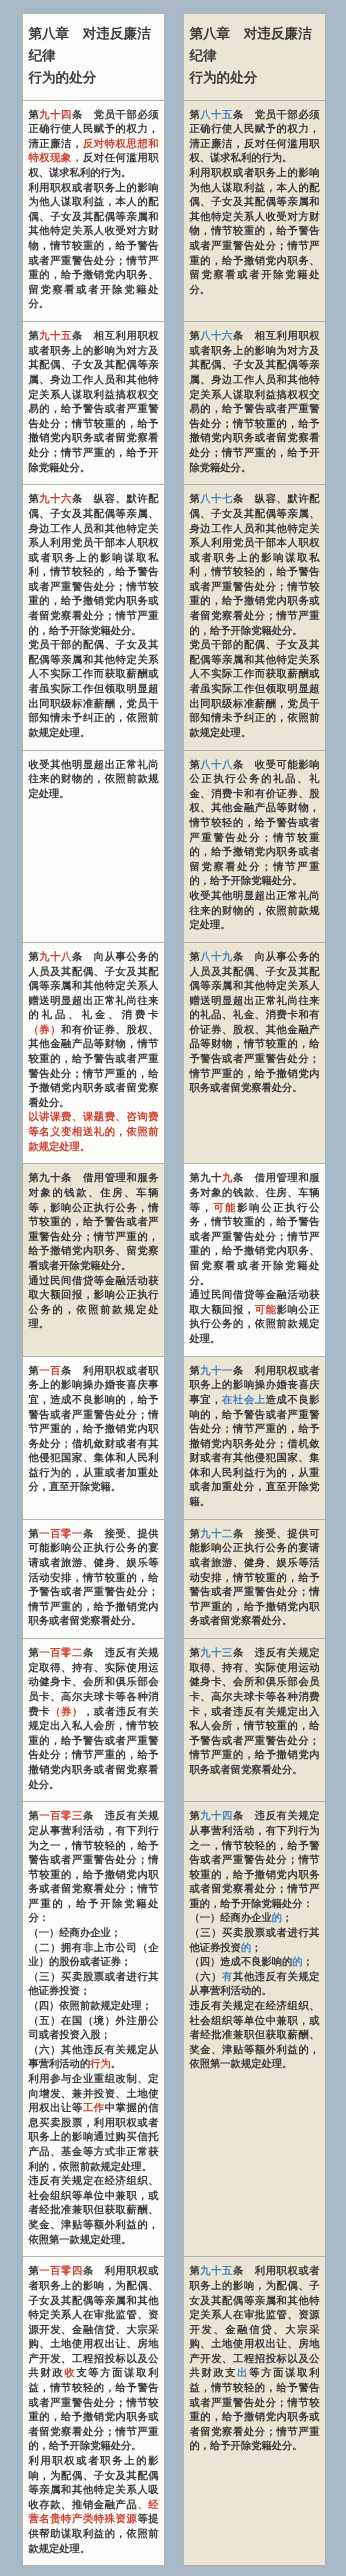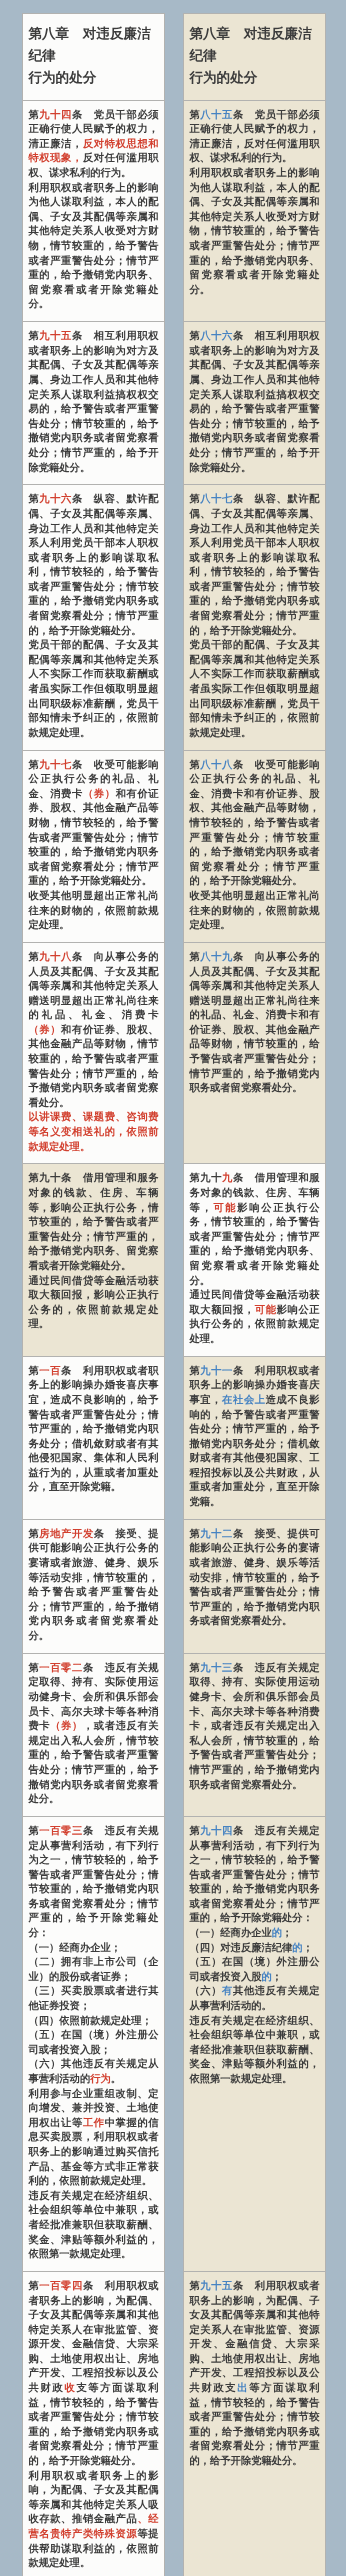--- a/index.html
+++ b/index.html
@@ -53,21 +53,20 @@
     </div>
     <div class="cell left">
       <p><span>第</span><span class="seg-add">九十六</span><span>条　纵容、默许配偶、子女及其配偶等亲属、身边工作人员和其他特定关系人利用党员干部本人职权或者职务上的影响谋取私利，情节较轻的，给予警告或者严重警告处分；情节较重的，给予撤销党内职务或者留党察看处分；情节严重的，给予开除党籍处分。</span></p>
       <p><span>党员干部的配偶、子女及其配偶等亲属和其他特定关系人不实际工作而获取薪酬或者虽实际工作但领取明显超出同职级标准薪酬，党员干部知情未予纠正的，依照前款规定处理。</span></p>
     </div>
     <div class="cell right">
       <p><span>第</span><span class="seg-del">八十七</span><span>条　纵容、默许配偶、子女及其配偶等亲属、身边工作人员和其他特定关系人利用党员干部本人职权或者职务上的影响谋取私利，情节较轻的，给予警告或者严重警告处分；情节较重的，给予撤销党内职务或者留党察看处分；情节严重的，给予开除党籍处分。</span></p>
       <p><span>党员干部的配偶、子女及其配偶等亲属和其他特定关系人不实际工作而获取薪酬或者虽实际工作但领取明显超出同职级标准薪酬，党员干部知情未予纠正的，依照前款规定处理。</span></p>
     </div>
     <div class="cell left">
-      <p><span>第</span><span class="seg-add">九十七</span><span>条　收受可能影响公正执行公务的礼品、礼金、消费卡</span><span class="seg-add">（券）</span><span>和有价证券、股权、其他金融产品等财物，情节较轻的，给予警告或者严重警告处分；情节较重的，给予撤销党内职务或者留党察看处分；情节严重的，给予开除党籍处分。</span></p>
       <p><span>收受其他明显超出正常礼尚往来的财物的，依照前款规定处理。</span></p>
     </div>
     <div class="cell right">
       <p><span>第</span><span class="seg-del">八十八</span><span>条　收受可能影响公正执行公务的礼品、礼金、消费卡和有价证券、股权、其他金融产品等财物，情节较轻的，给予警告或者严重警告处分；情节较重的，给予撤销党内职务或者留党察看处分；情节严重的，给予开除党籍处分。</span></p>
       <p><span>收受其他明显超出正常礼尚往来的财物的，依照前款规定处理。</span></p>
     </div>
     <div class="cell left">
       <p><span>第</span><span class="seg-add">九十八</span><span>条　向从事公务的人员及其配偶、子女及其配偶等亲属和其他特定关系人赠送明显超出正常礼尚往来的礼品、礼金、消费卡</span><span class="seg-add">（券）</span><span>和有价证券、股权、其他金融产品等财物，情节较重的，给予警告或者严重警告处分；情节严重的，给予撤销党内职务或者留党察看处分。</span></p>
       <p><span class="seg-add">以讲课费、课题费、咨询费等名义变相送礼的，依照前款规定处理。</span></p>
     </div>
@@ -79,24 +78,24 @@
       <p><span>通过民间借贷等金融活动获取大额回报，影响公正执行公务的，依照前款规定处理。</span></p>
     </div>
     <div class="cell left">
       <p><span>第九十</span><span class="seg-add">九</span><span>条　借用管理和服务对象的钱款、住房、车辆等，</span><span class="seg-add">可能</span><span>影响公正执行公务，情节较重的，给予警告或者严重警告处分；情节严重的，给予撤销党内职务、留党察看或者开除党籍处分。</span></p>
       <p><span>通过民间借贷等金融活动获取大额回报，</span><span class="seg-add">可能</span><span>影响公正执行公务的，依照前款规定处理。</span></p>
     </div>
     <div class="cell left">
       <p><span>第</span><span class="seg-add">一百</span><span>条　利用职权或者职务上的影响操办婚丧喜庆事宜，造成不良影响的，给予警告或者严重警告处分；情节严重的，给予撤销党内职务处分；借机敛财或者有其他侵犯国家、集体和人民利益行为的，从重或者加重处分，直至开除党籍。</span></p>
     </div>
     <div class="cell right">
-      <p><span>第</span><span class="seg-del">九十一</span><span>条　利用职权或者职务上的影响操办婚丧喜庆事宜，</span><span class="seg-del">在社会上</span><span>造成不良影响的，给予警告或者严重警告处分；情节严重的，给予撤销党内职务处分；借机敛财或者有其他侵犯国家、工程招投标以及公共财政，从重或者加重处分，直至开除党籍。</span></p>
+      <p><span>第</span><span class="seg-del">九十一</span><span>条　利用职权或者职务上的影响操办婚丧喜庆事宜，</span><span class="seg-del">在社会上</span><span>造成不良影响的，给予警告或者严重警告处分；情节严重的，给予撤销党内职务处分；借机敛财或者有其他侵犯国家、集体和人民利益行为的，从重或者加重处分，直至开除党籍。</span></p>
     </div>
     <div class="cell left">
-      <p><span>第</span><span class="seg-add">房地产开发</span><span>条　接受、提供可能影响公正执行公务的宴请或者旅游、健身、娱乐等活动安排，情节较重的，给予警告或者严重警告处分；情节严重的，给予撤销党内职务或者留党察看处分。</span></p>
+      <p><span>第</span><span class="seg-add">一百零一</span><span>条　接受、提供可能影响公正执行公务的宴请或者旅游、健身、娱乐等活动安排，情节较重的，给予警告或者严重警告处分；情节严重的，给予撤销党内职务或者留党察看处分。</span></p>
     </div>
     <div class="cell right">
       <p><span>第</span><span class="seg-del">九十二</span><span>条　接受、提供可能影响公正执行公务的宴请或者旅游、健身、娱乐等活动安排，情节较重的，给予警告或者严重警告处分；情节严重的，给予撤销党内职务或者留党察看处分。</span></p>
     </div>
     <div class="cell left">
       <p><span>第</span><span class="seg-add">一百零二</span><span>条　违反有关规定取得、持有、实际使用运动健身卡、会所和俱乐部会员卡、高尔夫球卡等各种消费卡</span><span class="seg-add">（券）</span><span>，或者违反有关规定出入私人会所，情节较重的，给予警告或者严重警告处分；情节严重的，给予撤销党内职务或者留党察看处分。</span></p>
     </div>
     <div class="cell right">
       <p><span>第</span><span class="seg-del">九十三</span><span>条　违反有关规定取得、持有、实际使用运动健身卡、会所和俱乐部会员卡、高尔夫球卡等各种消费卡，或者违反有关规定出入私人会所，情节较重的，给予警告或者严重警告处分；情节严重的，给予撤销党内职务或者留党察看处分。</span></p>
     </div>
@@ -107,22 +106,22 @@
       <p><span>（三）买卖股票或者进行其他证券投资；</span></p>
       <p><span>（四）依照前款规定处理；</span></p>
       <p><span>（五）在国（境）外注册公司或者投资入股；</span></p>
       <p><span>（六）其他违反有关规定从事营利活动的</span><span class="seg-add">行为</span><span>。</span></p>
       <p><span>利用参与企业重组改制、定向增发、兼并投资、土地使用权出让等</span><span class="seg-add">工作</span><span>中掌握的信息买卖股票，利用职权或者职务上的影响通过购买信托产品、基金等方式非正常获利的，依照前款规定处理。</span></p>
       <p><span>违反有关规定在经济组织、社会组织等单位中兼职，或者经批准兼职但获取薪酬、奖金、津贴等额外利益的，依照第一款规定处理。</span></p>
     </div>
     <div class="cell right">
       <p><span>第</span><span class="seg-del">九十四</span><span>条　违反有关规定从事营利活动，有下列行为之一，情节较轻的，给予警告或者严重警告处分；情节较重的，给予撤销党内职务或者留党察看处分；情节严重的，给予开除党籍处分：</span></p>
       <p><span>（一）经商办企业</span><span class="seg-del">的</span><span>；</span></p>
-      <p><span>（四）对违反廉洁纪律</span><span class="seg-del">的</span><span>；</span></p>
-      <p><span>（五）在国（境）外注册公司或者投资入股</span><span class="seg-del">的</span><span>；</span></p>
+      <p><span>（三）买卖股票或者进行其他证券投资</span><span class="seg-del">的</span><span>；</span></p>
+      <p><span>（四）造成不良影响的</span><span class="seg-del">的</span><span>；</span></p>
       <p><span>（六）</span><span class="seg-del">有</span><span>其他违反有关规定从事营利活动的。</span></p>
       <p><span>违反有关规定在经济组织、社会组织等单位中兼职，或者经批准兼职但获取薪酬、奖金、津贴等额外利益的，依照第一款规定处理。</span></p>
     </div>
     <div class="cell left">
       <p><span>第</span><span class="seg-add">一百零四</span><span>条　利用职权或者职务上的影响，为配偶、子女及其配偶等亲属和其他特定关系人在审批监管、资源开发、金融信贷、大宗采购、土地使用权出让、房地产开发、工程招投标以及公共财政</span><span class="seg-add">收</span><span>支等方面谋取利益，情节较轻的，给予警告或者严重警告处分；情节较重的，给予撤销党内职务或者留党察看处分；情节严重的，给予开除党籍处分。</span></p>
       <p><span>利用职权或者职务上的影响，为配偶、子女及其配偶等亲属和其他特定关系人吸收存款、推销金融产品</span><span class="seg-add">、经营名贵特产类特殊资源</span><span>等提供帮助谋取利益的，依照前款规定处理。</span></p>
     </div>
     <div class="cell right">
       <p><span>第</span><span class="seg-del">九十五</span><span>条　利用职权或者职务上的影响，为配偶、子女及其配偶等亲属和其他特定关系人在审批监管、资源开发、金融信贷、大宗采购、土地使用权出让、房地产开发、工程招投标以及公共财政支</span><span class="seg-del">出</span><span>等方面谋取利益，情节较轻的，给予警告或者严重警告处分；情节较重的，给予撤销党内职务或者留党察看处分；情节严重的，给予开除党籍处分。</span></p>
     </div>

